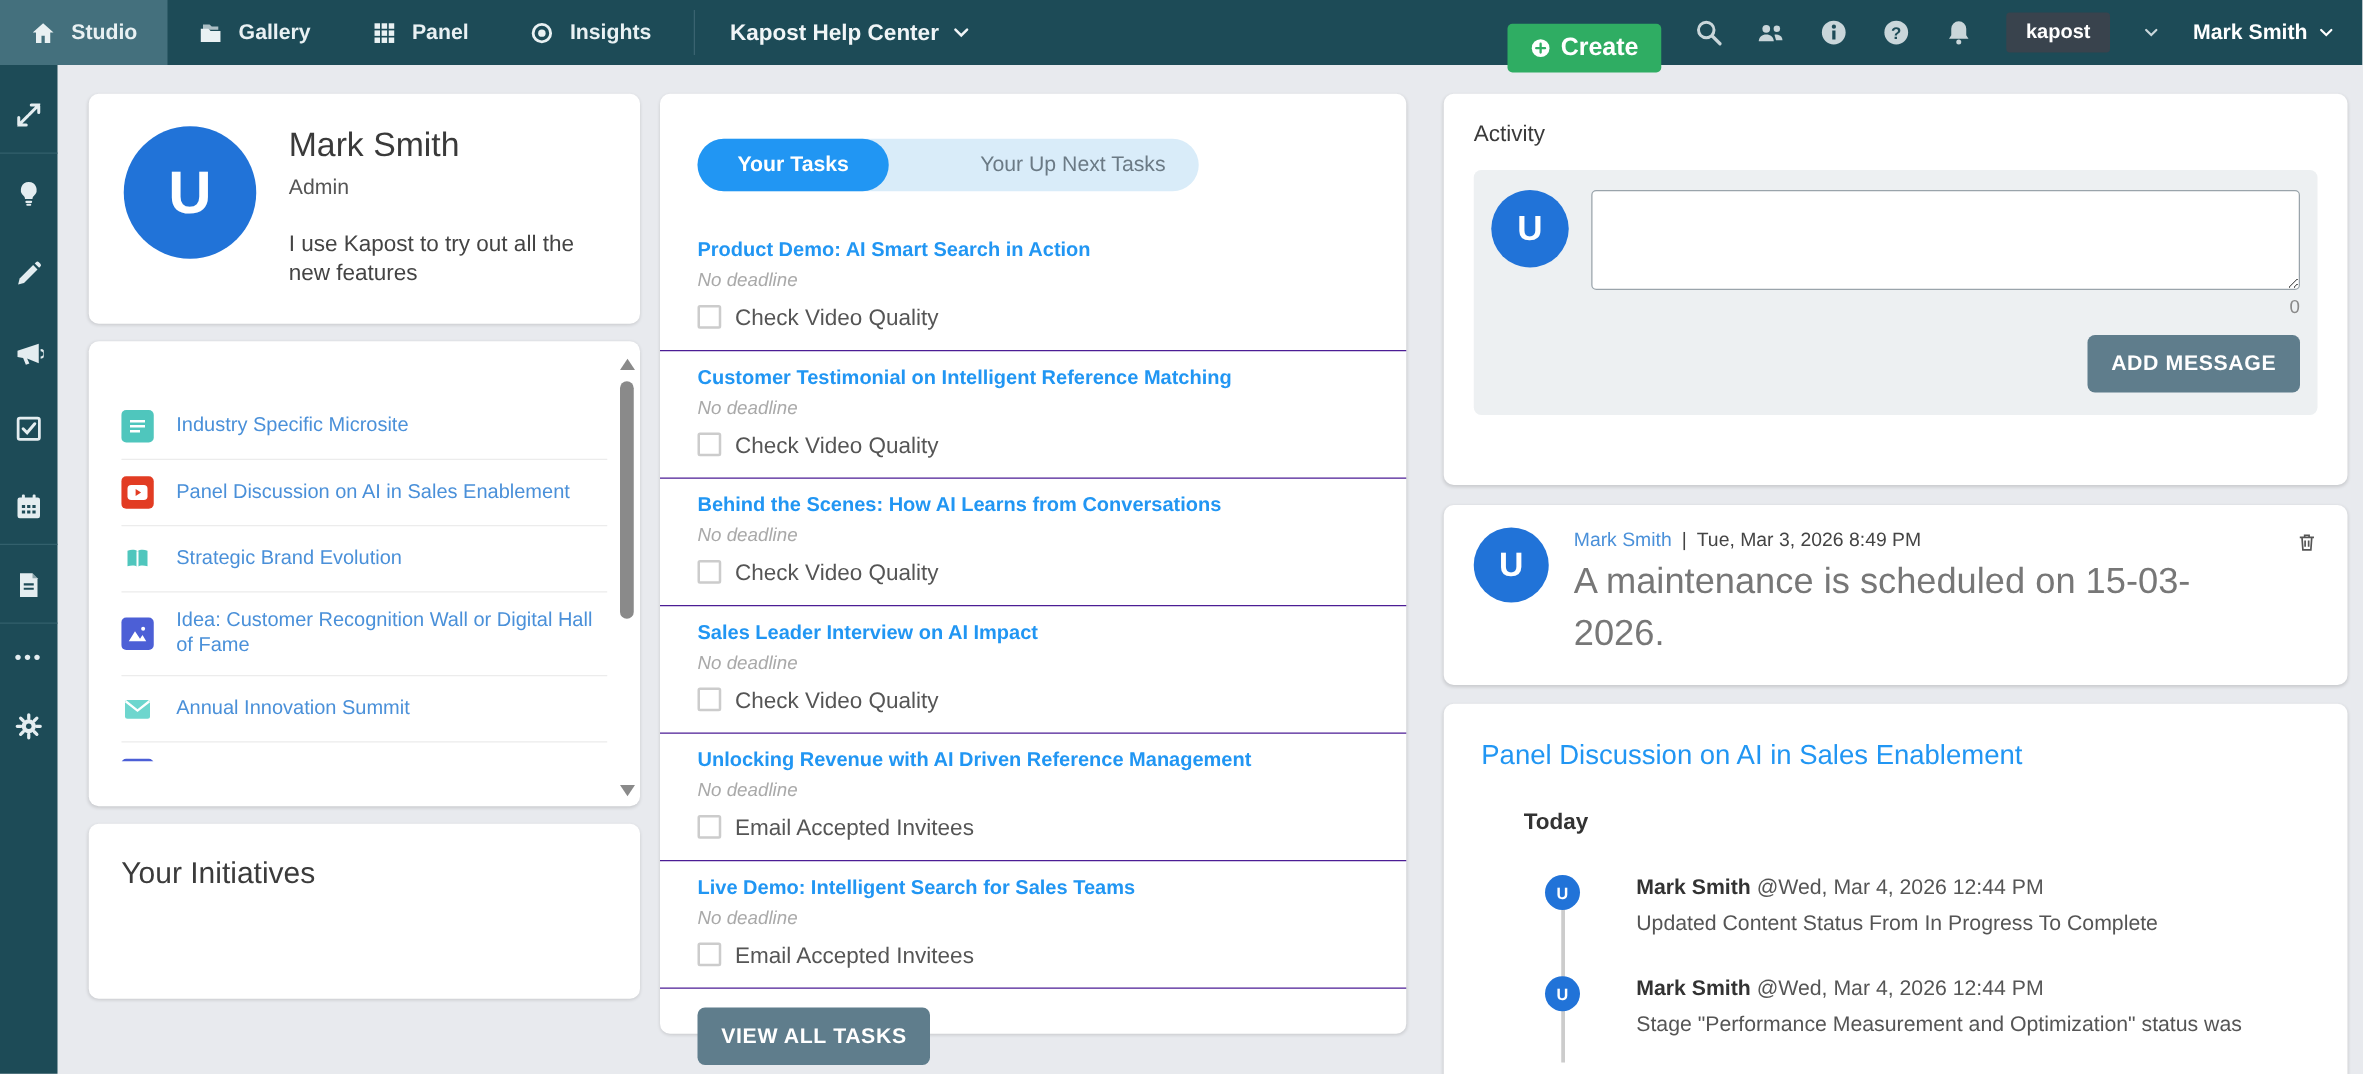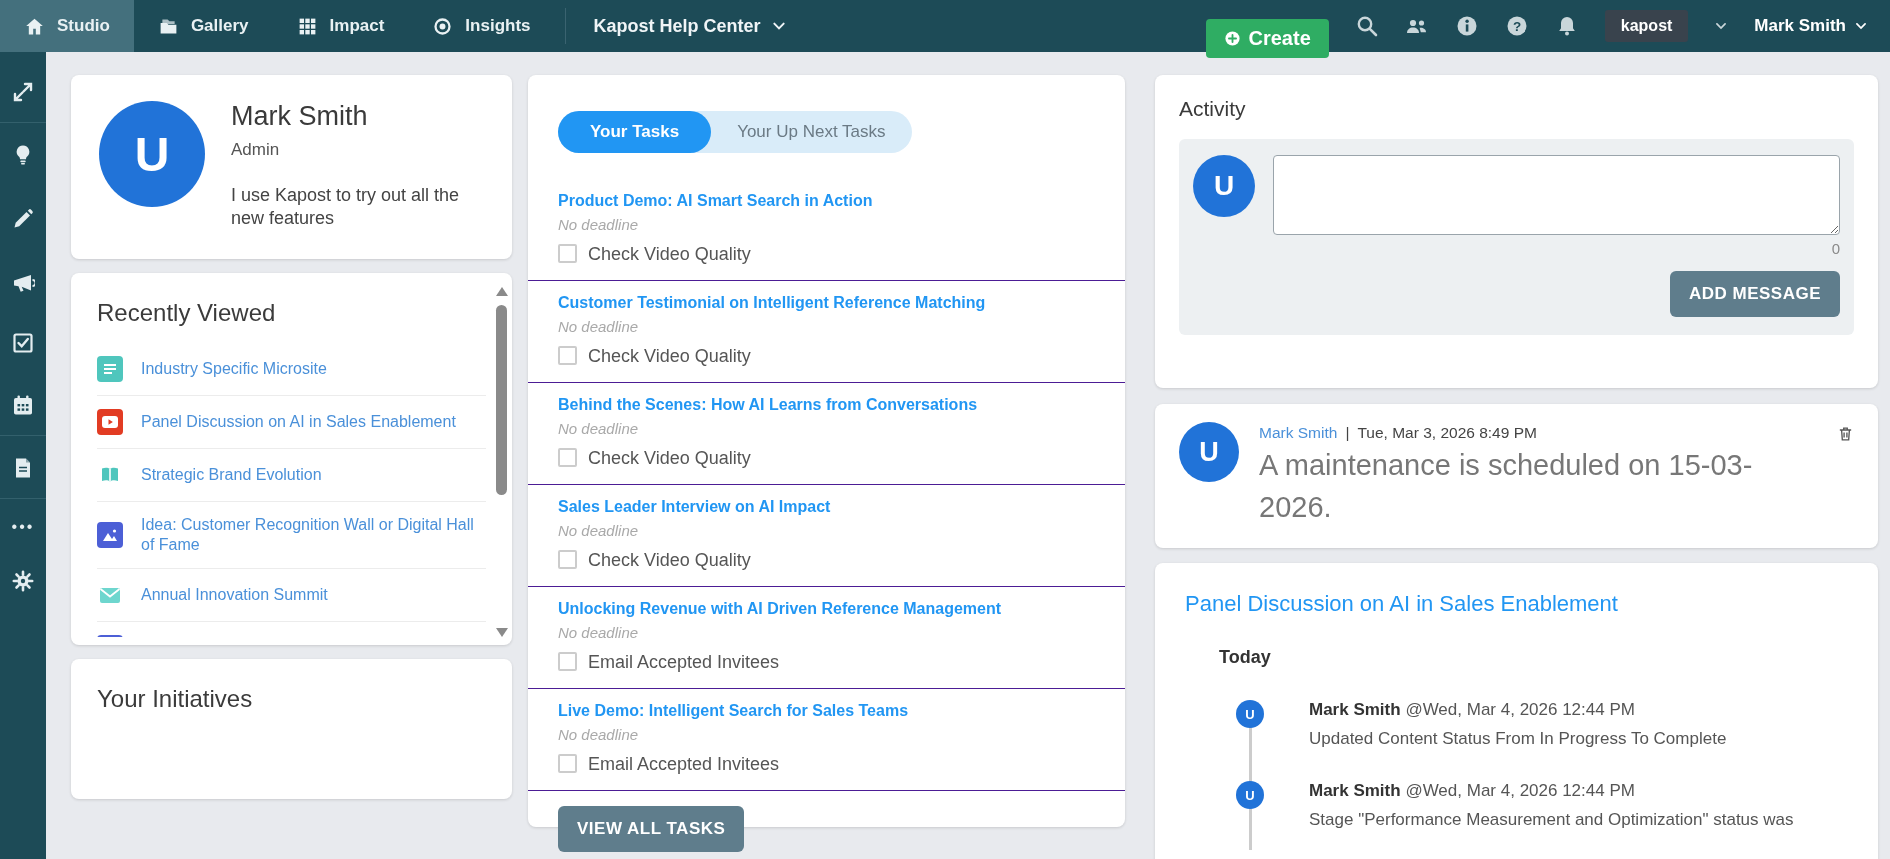--- a/index.html
+++ b/index.html
@@ -72,38 +72,38 @@
     border-left:6px solid transparent; border-right:6px solid transparent; cursor:pointer; }
   .arr-up { top:0; border-bottom:9px solid #8a8a8a; }
   .arr-down { bottom:0; border-top:9px solid #8a8a8a; }
   .sb-thumb { position:absolute; left:1px; top:18px; width:11px; height:190px;
     background:#8a8a8a; border-radius:6px; cursor:pointer; }
   .init-card { height:140px; padding:26px; }
 
   
   .tasks-card { height:752px; display:flex; flex-direction:column; }
   .tabs-wrap { padding:36px 30px 26px; }
-  .tab-pills { display:inline-flex; background:#d9ecf9; border-radius:21px; align-items:center; }
+  .tab-pills { display:inline-flex; background:#d9ecf9; border-radius:21px; align-items:center;gap:47px; }
   .tab-pill { font-size:17px; padding:11px 26px; color:#6b7a85; cursor:pointer; border-radius:21px; }
   .tab-pill.active { background:#2196f3; color:#fff; font-weight:bold; padding:11px 32px; }
   .task-row { padding:13px 30px 15px; border-bottom:1px solid #4c1d95; }
   .task-row:first-of-type { border-top:1px solid #e8e8e8; }
   .task-title { font-size:16px; font-weight:bold; color:#2196f3; cursor:pointer; }
   .task-deadline { font-size:15px; font-style:italic; color:#a9a9a9; margin-top:6px; }
   .task-action { display:flex; align-items:flex-start; gap:11px; margin-top:11px; }
   .checkbox { width:19px; height:19px; border:2px solid #ccc; border-radius:2px;
     background:#fff; cursor:pointer; flex:none; }
   .task-action-label { font-size:18px; color:#555; }
   .tasks-footer { padding:15px 30px; }
   .slate-btn { background:#5f7d8c; color:#fff; border:none; font-size:17px; font-weight:bold;
     letter-spacing:.5px; padding:13px 19px; border-radius:6px; cursor:pointer; font-family:inherit; }
 
   
   .activity-card { height:313px; padding:22px 24px; }
-  .activity-title { font-size:21px; font-weight:400; color:#3a3a3a; }
+  .activity-title { font-size:18px; font-weight:400; color:#3a3a3a; }
   .composer { background:#edf0f2; border-radius:6px; margin-top:18px; padding:16px 14px 18px; }
   .composer-row { display:flex; gap:18px; }
   .composer textarea { flex:1; height:80px; border:1px solid #9aa4ab; border-radius:4px;
     resize:both; font-family:inherit; font-size:16px; padding:8px; }
   .char-count { text-align:right; font-size:15px; color:#8a8a8a; margin-top:5px; }
   .composer-actions { text-align:right; margin-top:14px; }
   .message-card { margin-top:16px; height:144px; padding:18px 24px; display:flex; gap:20px; }
   .msg-body { flex:1; }
   .msg-head { display:flex; align-items:center; gap:8px; font-size:15.5px; margin-top:2px; }
   .msg-author { color:#4a90d9; cursor:pointer; }
@@ -147,21 +147,21 @@
           <rect x="9.5" y="3" width="5" height="5"></rect>
           <rect x="16" y="3" width="5" height="5"></rect>
           <rect x="3" y="9.5" width="5" height="5"></rect>
           <rect x="9.5" y="9.5" width="5" height="5"></rect>
           <rect x="16" y="9.5" width="5" height="5"></rect>
           <rect x="3" y="16" width="5" height="5"></rect>
           <rect x="9.5" y="16" width="5" height="5"></rect>
           <rect x="16" y="16" width="5" height="5"></rect>
         </g>
       </svg>
-    <span>Impact</span>
+    <span>Panel</span>
   </div>
   <div class="nav-tab">
     <svg viewBox="0 0 24 24" width="21" height="21">
         <circle cx="12" cy="12" r="8" fill="none" stroke="currentColor" stroke-width="2.6"></circle>
         <circle cx="12" cy="12" r="3.4" fill="currentColor"></circle>
       </svg>
     <span>Insights</span>
   </div>
   <div class="nav-vdivider"></div>
   <div class="workspace">
@@ -278,21 +278,20 @@
       <div class="avatar avatar-xl">U</div>
       <div>
         <div class="profile-name">Mark Smith</div>
         <div class="profile-role">Admin</div>
         <div class="profile-bio">I use Kapost to try out all the new features</div>
       </div>
     </div>
 
 
     <div class="card recent-card">
-      <div class="card-h">Recently Viewed</div>
       <div class="recent-list">
         <div class="recent-item">
           <span class="ri-icon ri-teal">
               <svg width="16" height="16" viewBox="0 0 16 16">
                 <g stroke="#fff" stroke-width="2">
                   <path d="M2 4h12M2 8h12M2 12h8"></path>
                 </g>
               </svg>
             </span>
           <span class="recent-link">Industry Specific Microsite</span>

